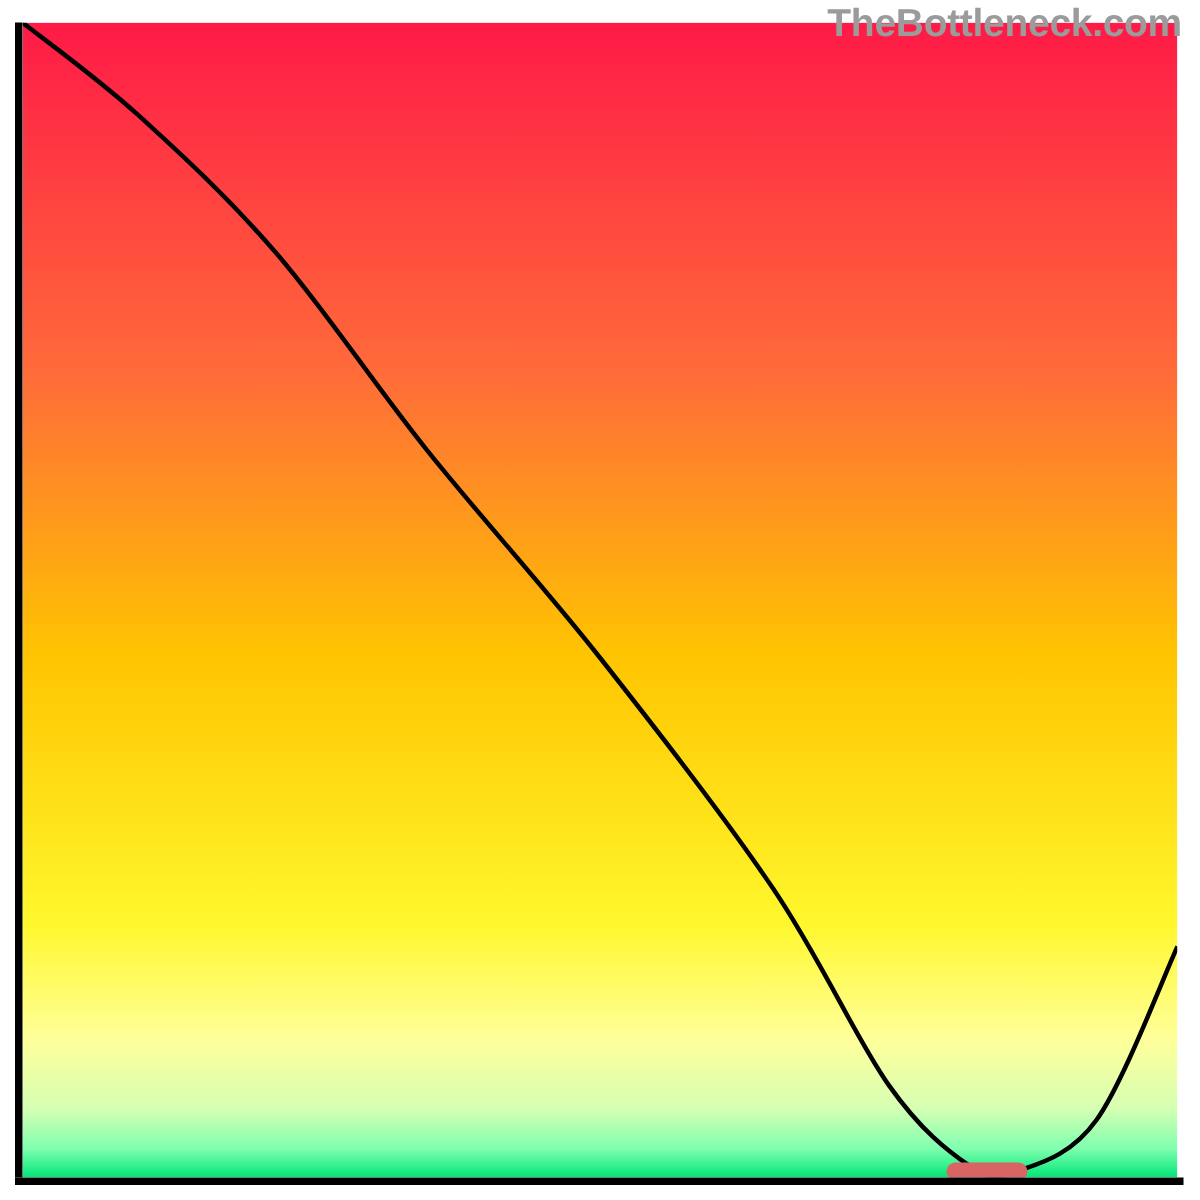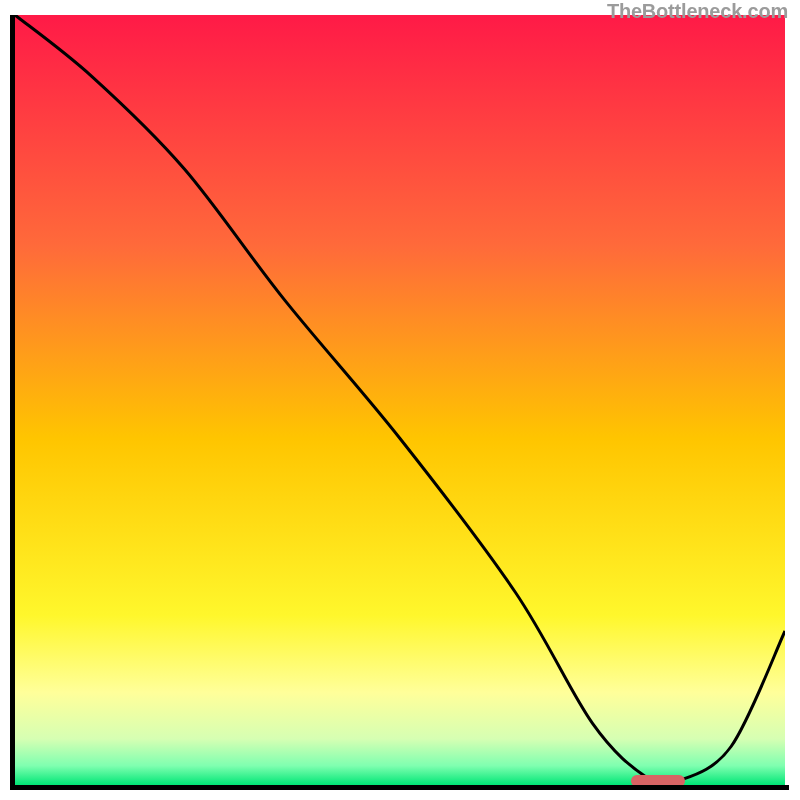--- a/index.html
+++ b/index.html
@@ -52,21 +52,21 @@
     width: 779px;
     height: 5px;
     background: #000000;
   }
   .watermark {
     position: absolute;
     top: 0px;
     right: 12px;
     color: #9b9b9b;
     font-family: Arial, Helvetica, sans-serif;
-    font-size: 20px;
+    font-size: 26px;
     font-weight: bold;
     letter-spacing: -0.2px;
   }
   .marker {
     position: absolute;
     height: 12px;
     border-radius: 6px;
     background: #d86464;
   }
 </style>

